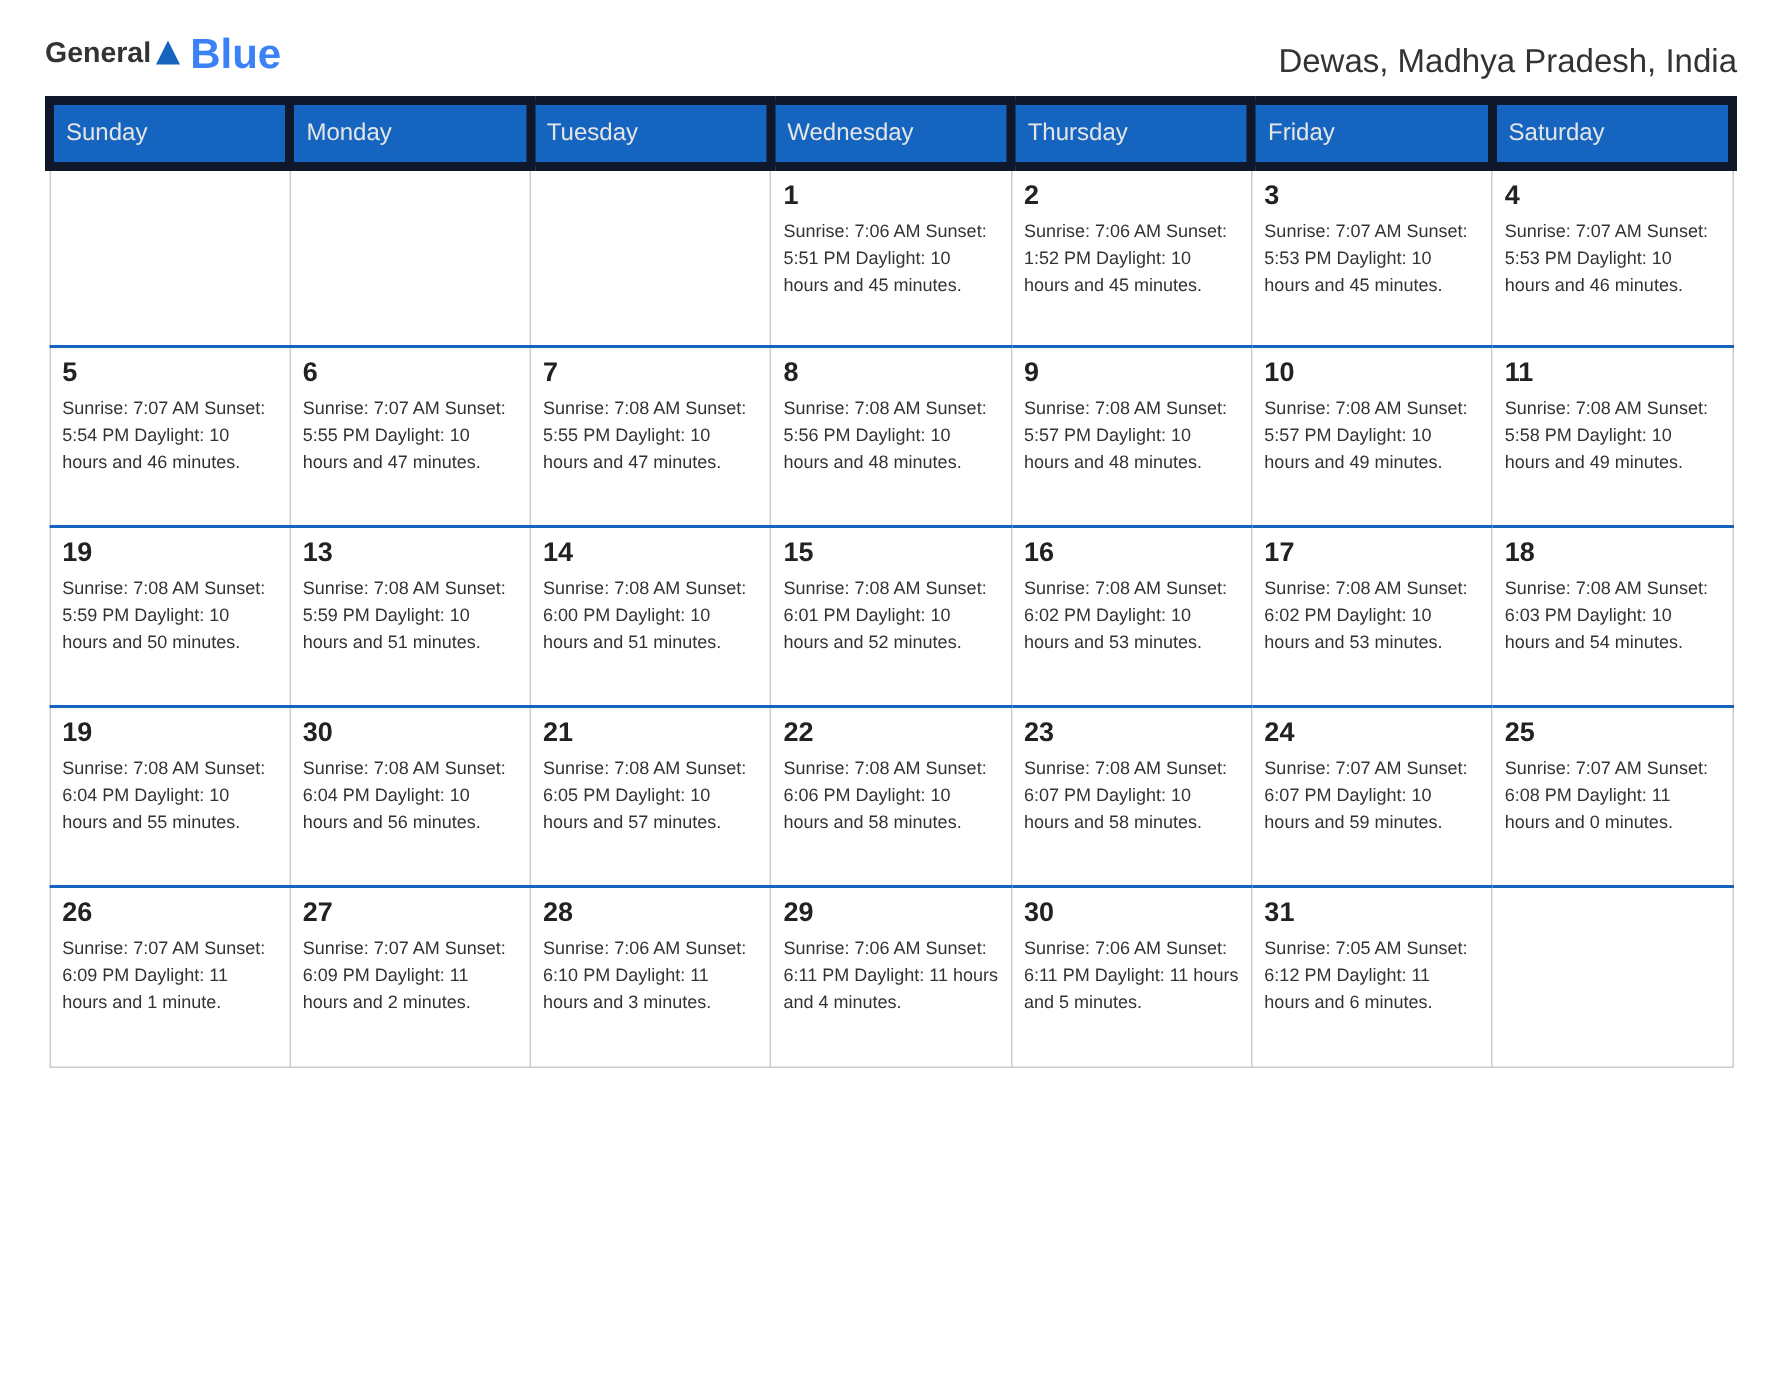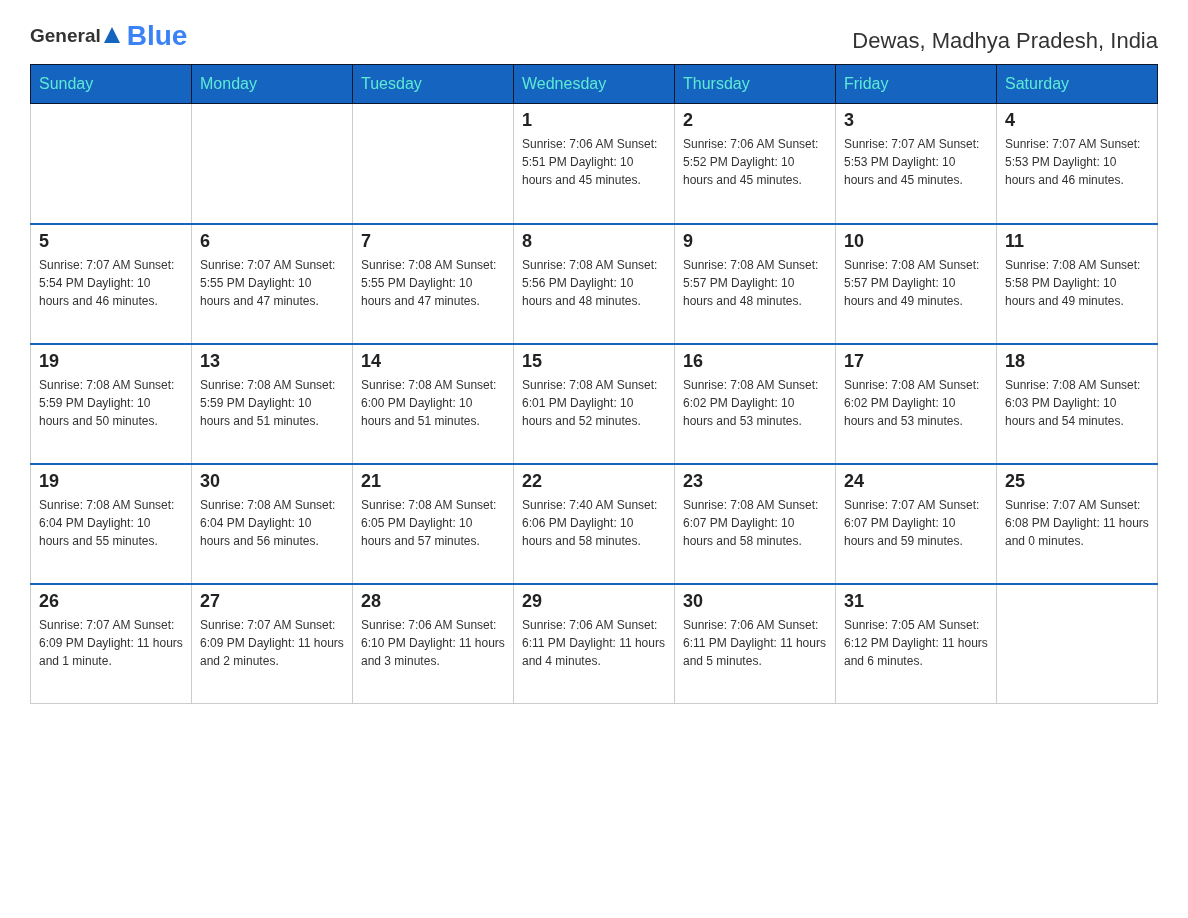--- a/index.html
+++ b/index.html
@@ -45,26 +45,26 @@
       color: #333;
       margin-top: 8px;
     }
     .calendar-table {
       width: 100%;
       border-collapse: collapse;
       margin-top: 10px;
     }
     .calendar-table th {
       background-color: #1565c0;
-      color: #5eead4;
+      color: #e5e5e5;
       padding: 10px 8px;
       font-size: 16px;
       font-weight: normal;
       text-align: left;
-      border: 1px solid #0f172a;
+      border: 6px solid #0f172a;
     }
     .calendar-table td {
       border: 1px solid #ccc;
       vertical-align: top;
       padding: 6px 8px;
       width: calc(100% / 7);
       height: 120px;
     }
     .day-number {
       font-size: 18px;
@@ -125,21 +125,21 @@
         <td>
           <span class="day-number">1</span>
           <div class="day-info">Sunrise: 7:06 AM
 Sunset: 5:51 PM
 Daylight: 10 hours
 and 45 minutes.</div>
         </td>
         <td>
           <span class="day-number">2</span>
           <div class="day-info">Sunrise: 7:06 AM
-Sunset: 5:52 PM
+Sunset: 1:52 PM
 Daylight: 10 hours
 and 45 minutes.</div>
         </td>
         <td>
           <span class="day-number">3</span>
           <div class="day-info">Sunrise: 7:07 AM
 Sunset: 5:53 PM
 Daylight: 10 hours
 and 45 minutes.</div>
         </td>
@@ -270,21 +270,21 @@
         </td>
         <td>
           <span class="day-number">21</span>
           <div class="day-info">Sunrise: 7:08 AM
 Sunset: 6:05 PM
 Daylight: 10 hours
 and 57 minutes.</div>
         </td>
         <td>
           <span class="day-number">22</span>
-          <div class="day-info">Sunrise: 7:40 AM
+          <div class="day-info">Sunrise: 7:08 AM
 Sunset: 6:06 PM
 Daylight: 10 hours
 and 58 minutes.</div>
         </td>
         <td>
           <span class="day-number">23</span>
           <div class="day-info">Sunrise: 7:08 AM
 Sunset: 6:07 PM
 Daylight: 10 hours
 and 58 minutes.</div>

